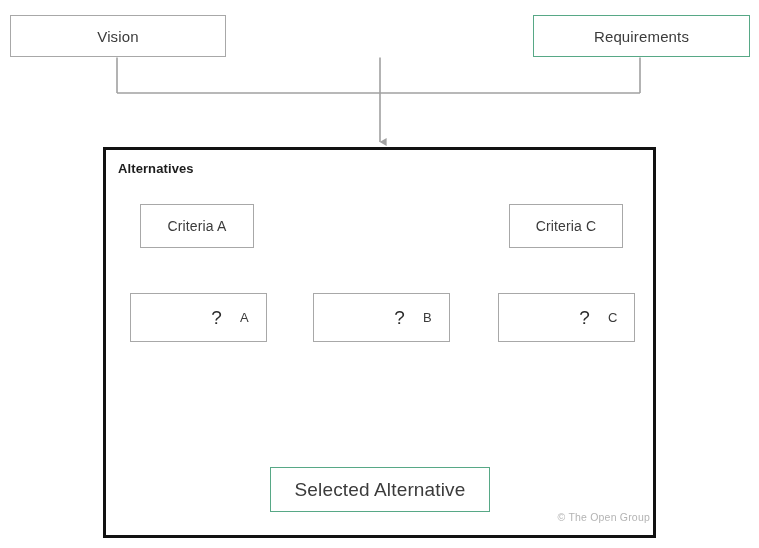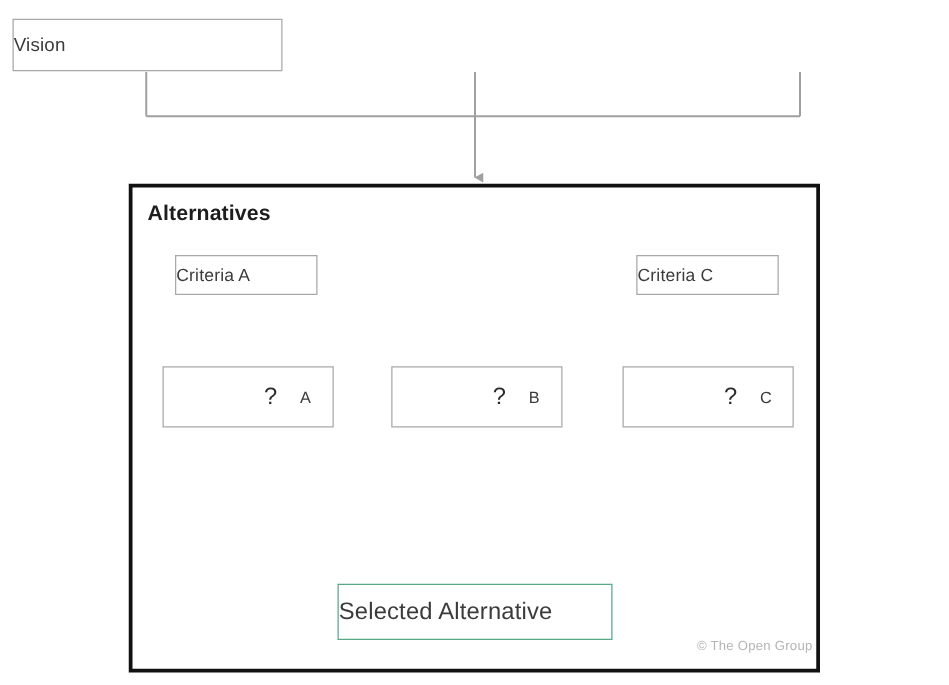--- a/index.html
+++ b/index.html
@@ -25,20 +25,21 @@
     width: 759px;
     height: 548px;
     pointer-events: none;
   }
   .node {
     position: absolute;
     box-sizing: border-box;
     background: #ffffff;
     display: flex;
     align-items: center;
+    justify-content: center;
     color: #3b3b3b;
     font-size: 15px;
     letter-spacing: 0.15px;
   }
   .node.gray  { border: 1.6px solid #a8a8a8; }
   .node.green { border: 1.8px solid #57a886; }
 
   
   #node-vision       { left: 10px;  top: 15px;  width: 216px; height: 42px; }
   #node-principles   { left: 272px; top: 15px;  width: 218px; height: 42px; }
@@ -52,28 +53,28 @@
     width: 553px;
     height: 391px;
     box-sizing: border-box;
     border: 3.2px solid #111111;
     background: #ffffff;
   }
   #alternatives-title {
     position: absolute;
     left: 118px;
     top: 161px;
-    font-size: 17px;
+    font-size: 13px;
     font-weight: bold;
     color: #1d1d1d;
     letter-spacing: 0.1px;
   }
 
   
-  .criteria { width: 114px; height: 32px; font-size: 14px; top: 204px; }
+  .criteria { width: 114px; height: 44px; font-size: 14px; top: 204px; }
   #node-criteria-a { left: 140px; }
   #node-criteria-b { left: 324px; }
   #node-criteria-c { left: 509px; }
 
   
   .qbox {
     width: 137px;
     height: 49px;
     top: 293px;
     justify-content: flex-end;
@@ -174,20 +175,23 @@
     </g>
 
     <polygon points="379,358 438,400 379,442 320,400" fill="#ffffff" stroke="#a8a8a8" stroke-width="1.5"></polygon>
   </svg>
 
   <div class="node gray" id="node-vision">
     <span>Vision</span>
   </div>
 
 
+  <div class="node green" id="node-requirements">
+    <span>Requirements</span>
+  </div>
 
   <div id="alternatives-group">
     <div id="copyright">© The Open Group</div>
   </div>
 
   <div id="alternatives-title">Alternatives</div>
 
   <div class="node gray criteria" id="node-criteria-a">
     <span>Criteria A</span>
   </div>

